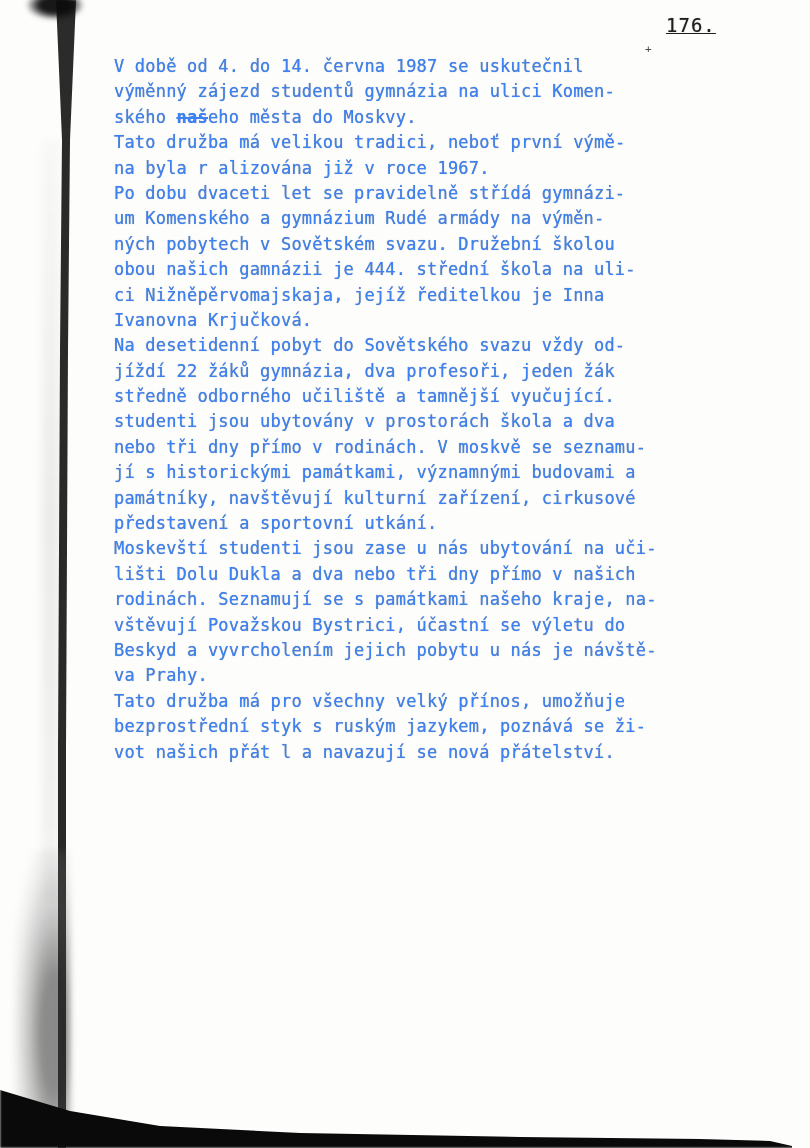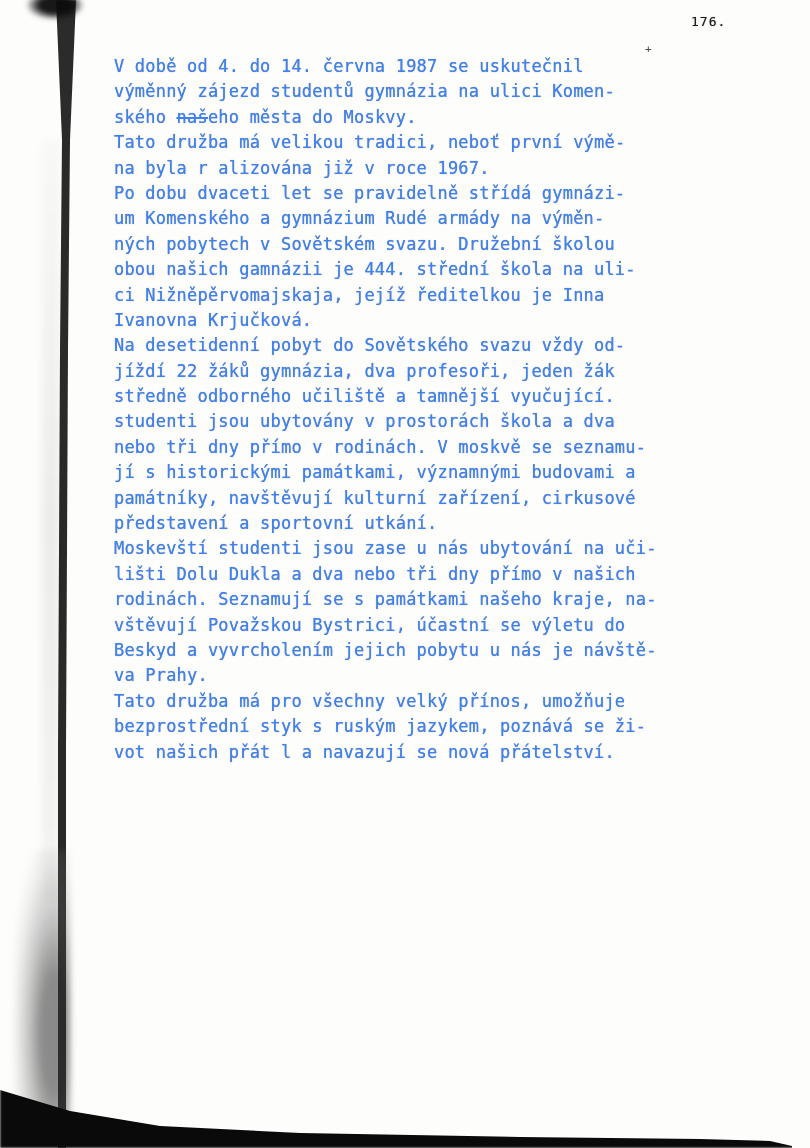--- a/index.html
+++ b/index.html
@@ -63,43 +63,44 @@
   }
   .speck {
     position: absolute;
     color: #4a4a4a;
     font-size: 11px;
     line-height: 1;
   }
   
   .page-number {
     position: absolute;
-    left: 691px; top: 14px;
-    font-size: 13px;
+    left: 666px; top: 14px;
+    font-size: 19px;
     letter-spacing: 1px;
     color: #1e1e1e;
     text-shadow: 0 0 1px rgba(20,20,20,0.6);
+    text-decoration: underline;
   }
   
   .text-block {
     position: absolute;
     left: 114px; top: 46px;
     width: 560px;
     font-size: 17px;
     line-height: 25.4px;
     letter-spacing: 0.2px;
     color: #3b82f6;
     text-shadow: 0 0 0.8px rgba(25,25,25,0.55);
     filter: blur(0.3px);
     white-space: pre;
     margin-top: 8px;
   }
   .text-block .line { height: 25.4px; }
   .text-block .strike {
-    font-weight: normal;
+    font-weight: bold;
     text-decoration: line-through;
     text-decoration-thickness: 2px;
   }
   .text-block .bold { font-weight: normal; }
 </style>
 </head>
 <body>
 
 <div class="page">
 

